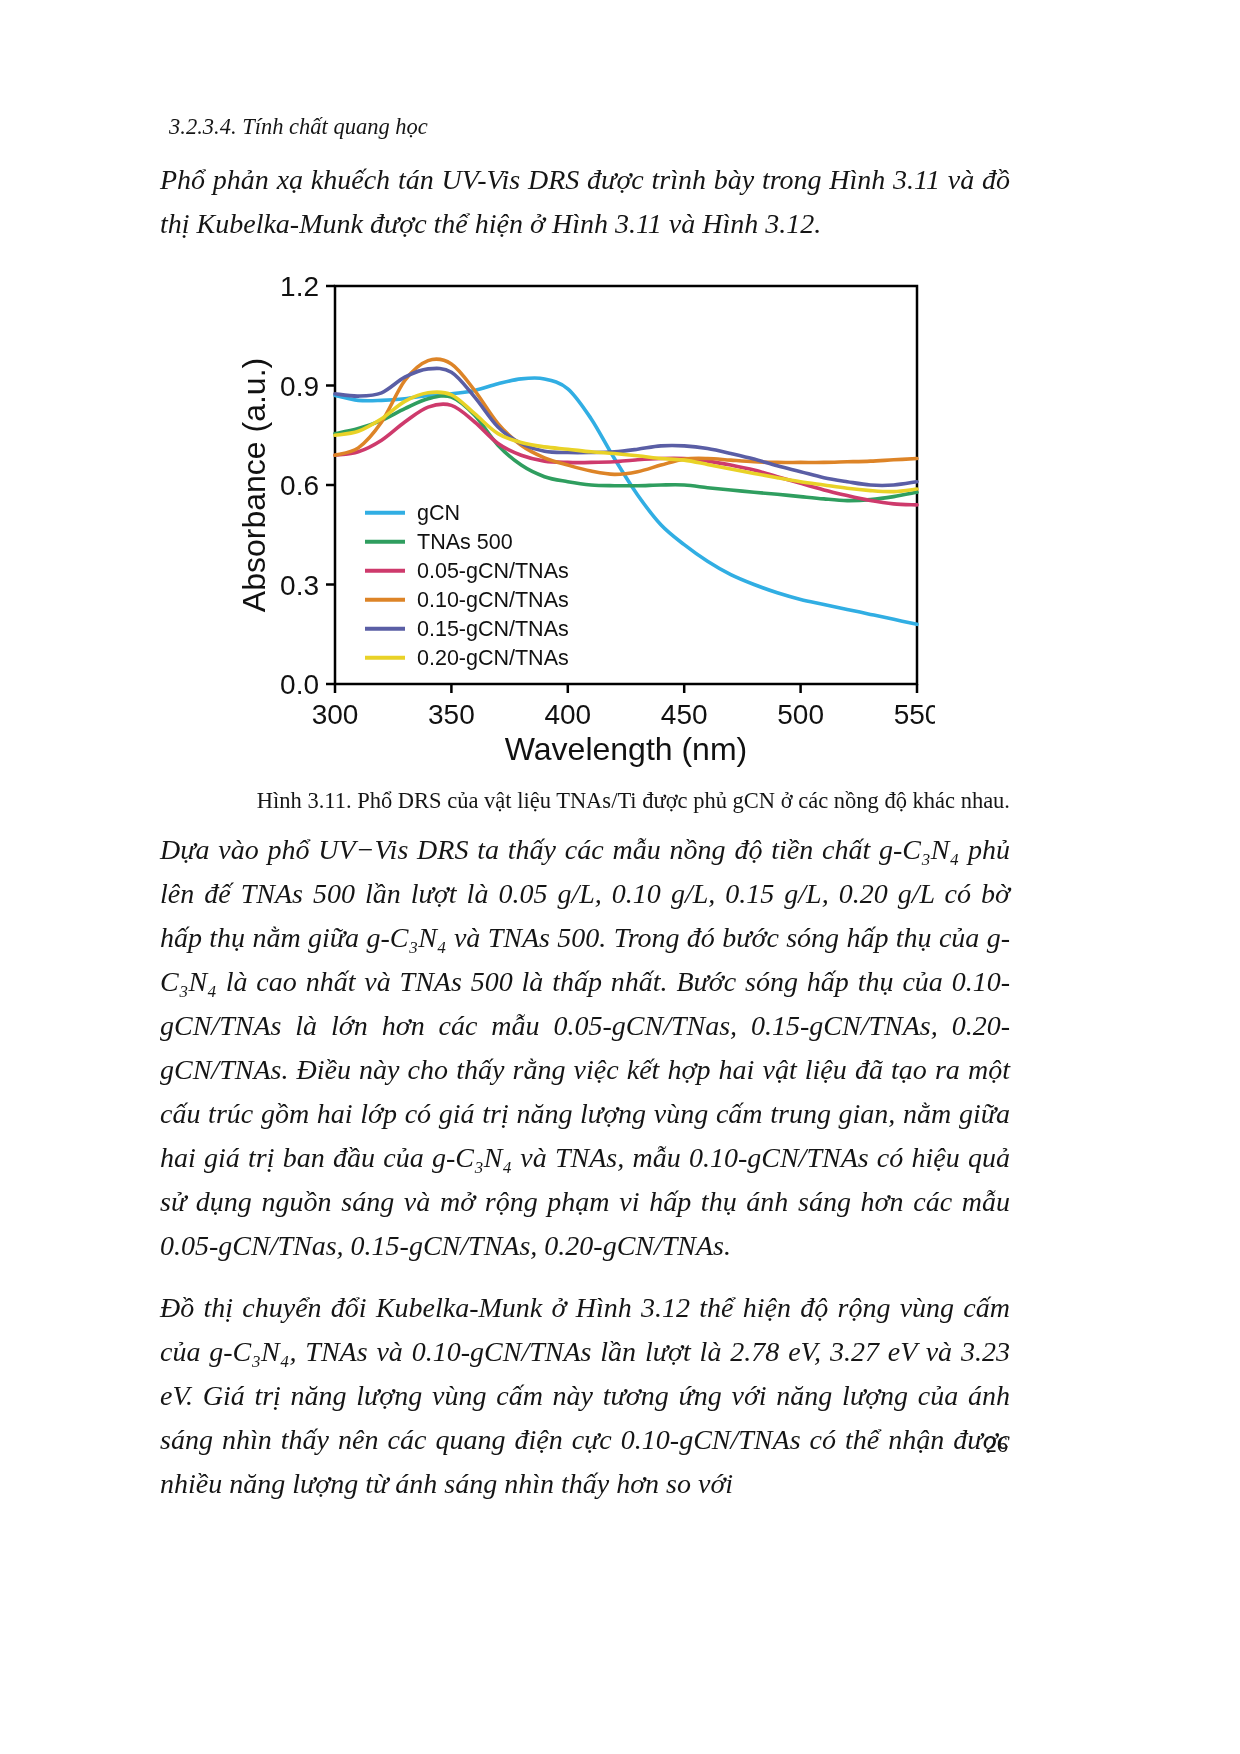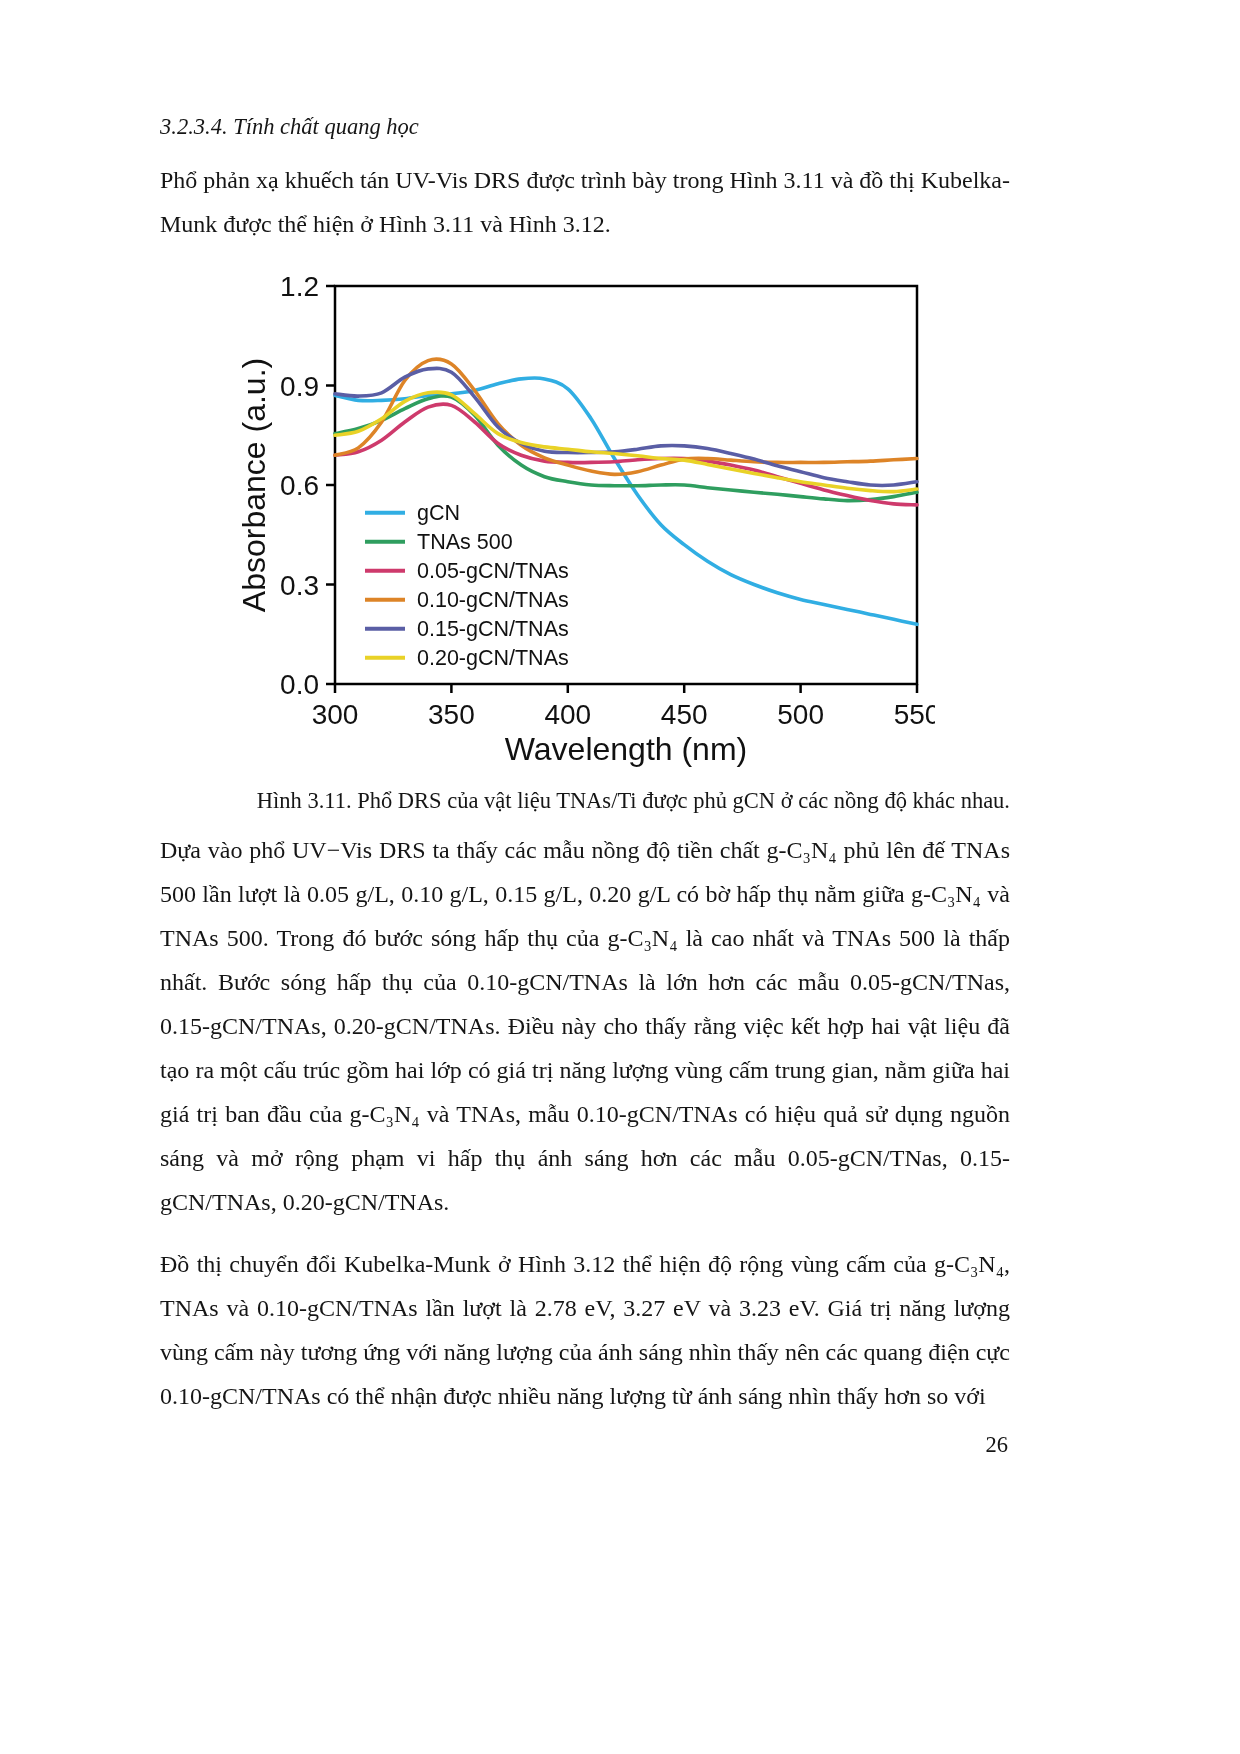--- a/index.html
+++ b/index.html
@@ -11,26 +11,28 @@
     color: #151515;
     overflow: hidden;
   }
   .content { padding: 112px 230px 0 160px; }
   .heading {
     font-style: italic;
     font-weight: normal;
     font-size: 22.5px;
     line-height: 30px;
     margin-bottom: 16px;
+    margin-left: 9px;
   }
   .para {
-    font-size: 24px;
+    font-size: 28px;
     line-height: 44px;
     text-align: justify;
     margin-top: 8px;
+    font-style: italic;
   }
   .figure-wrap {
     display: flex;
     justify-content: center;
     margin: 26px 0 4px 0;
   }
   .caption {
     font-size: 22.5px;
     line-height: 38px;
     text-align: right;

